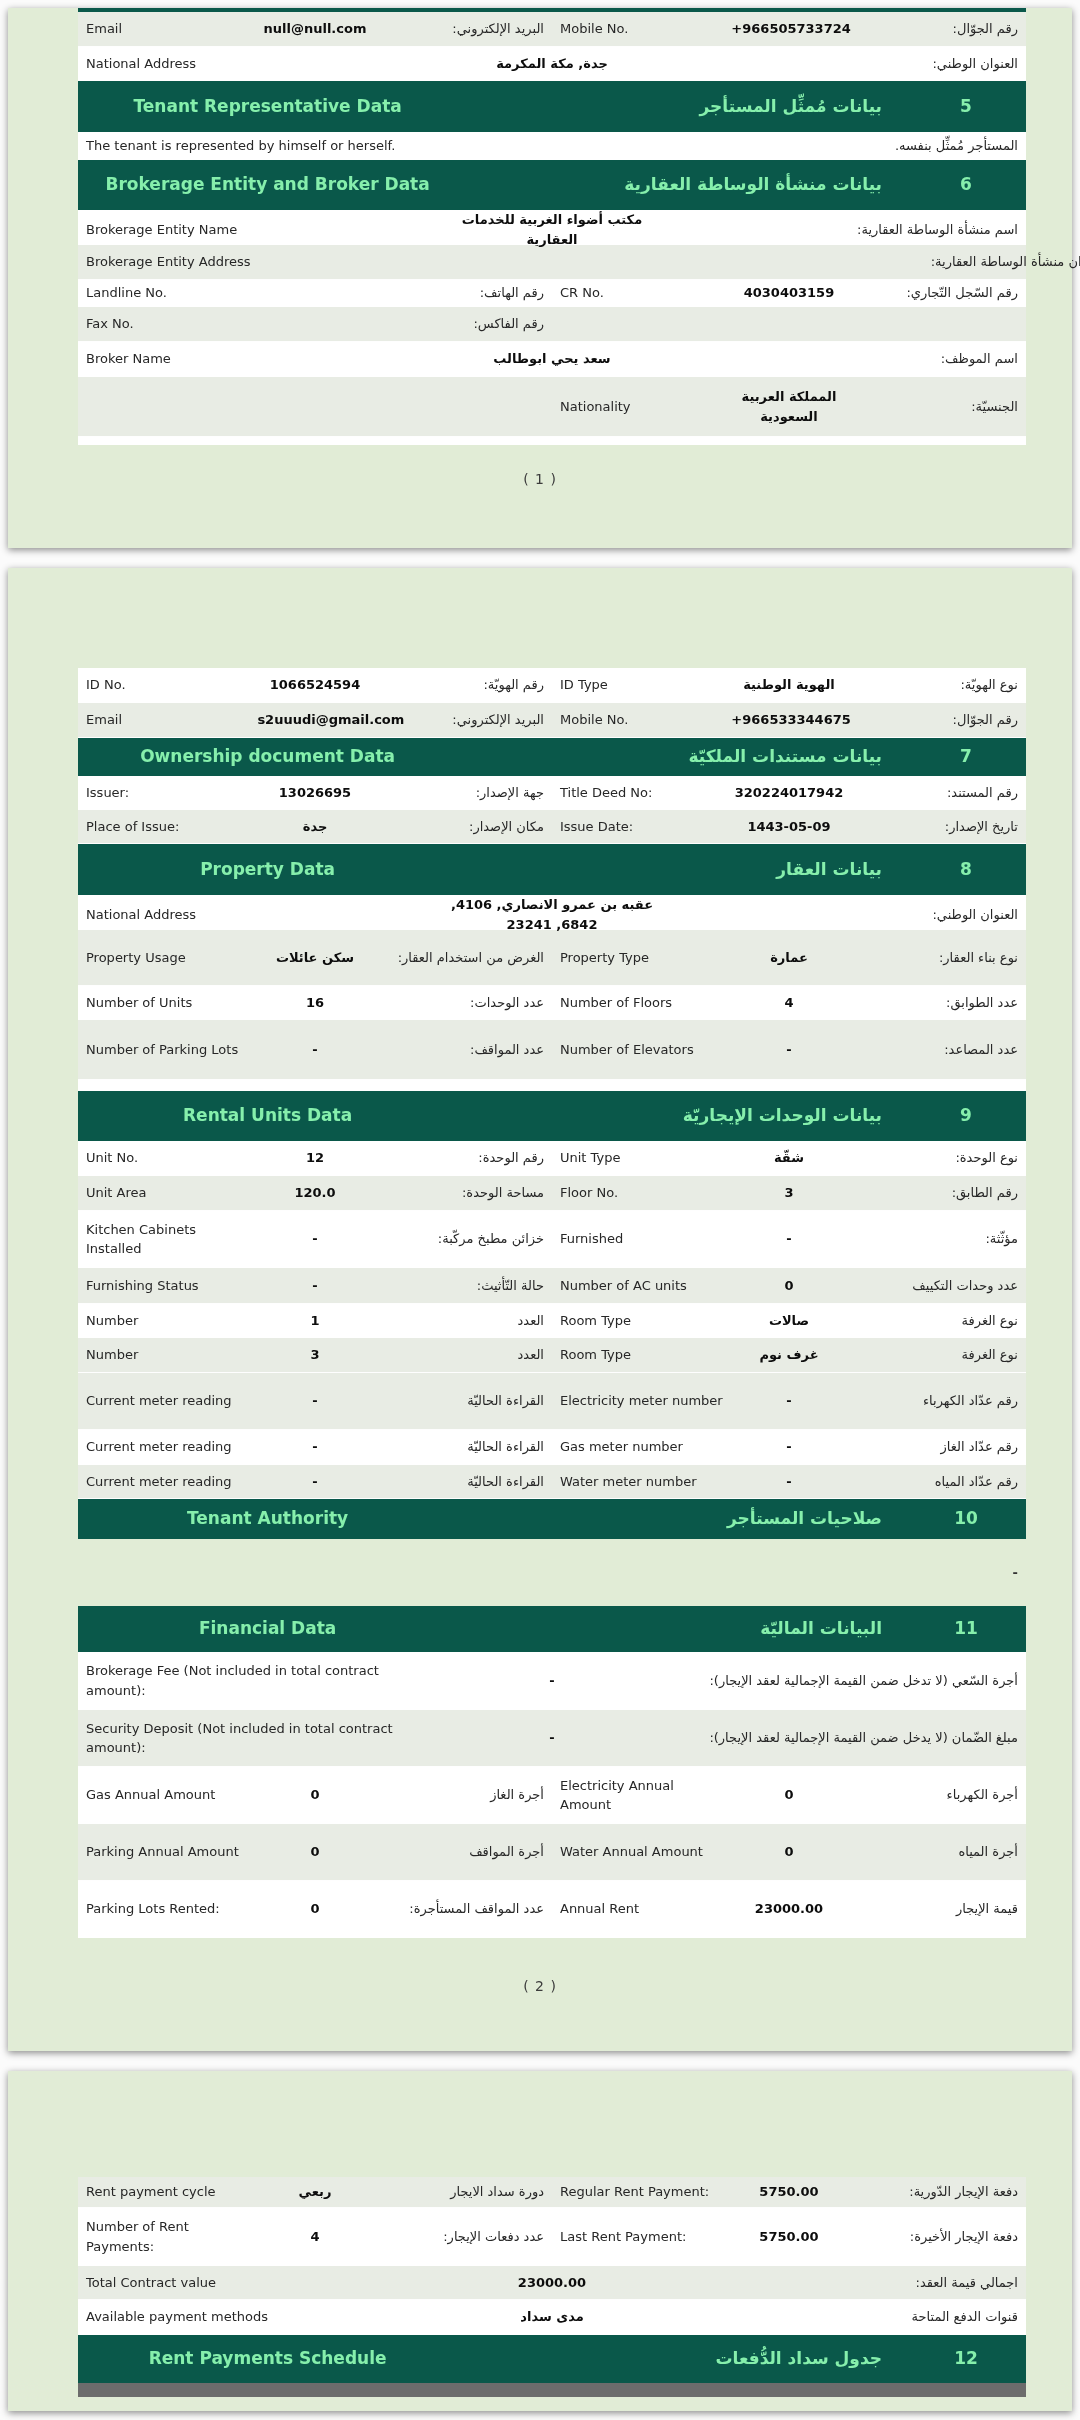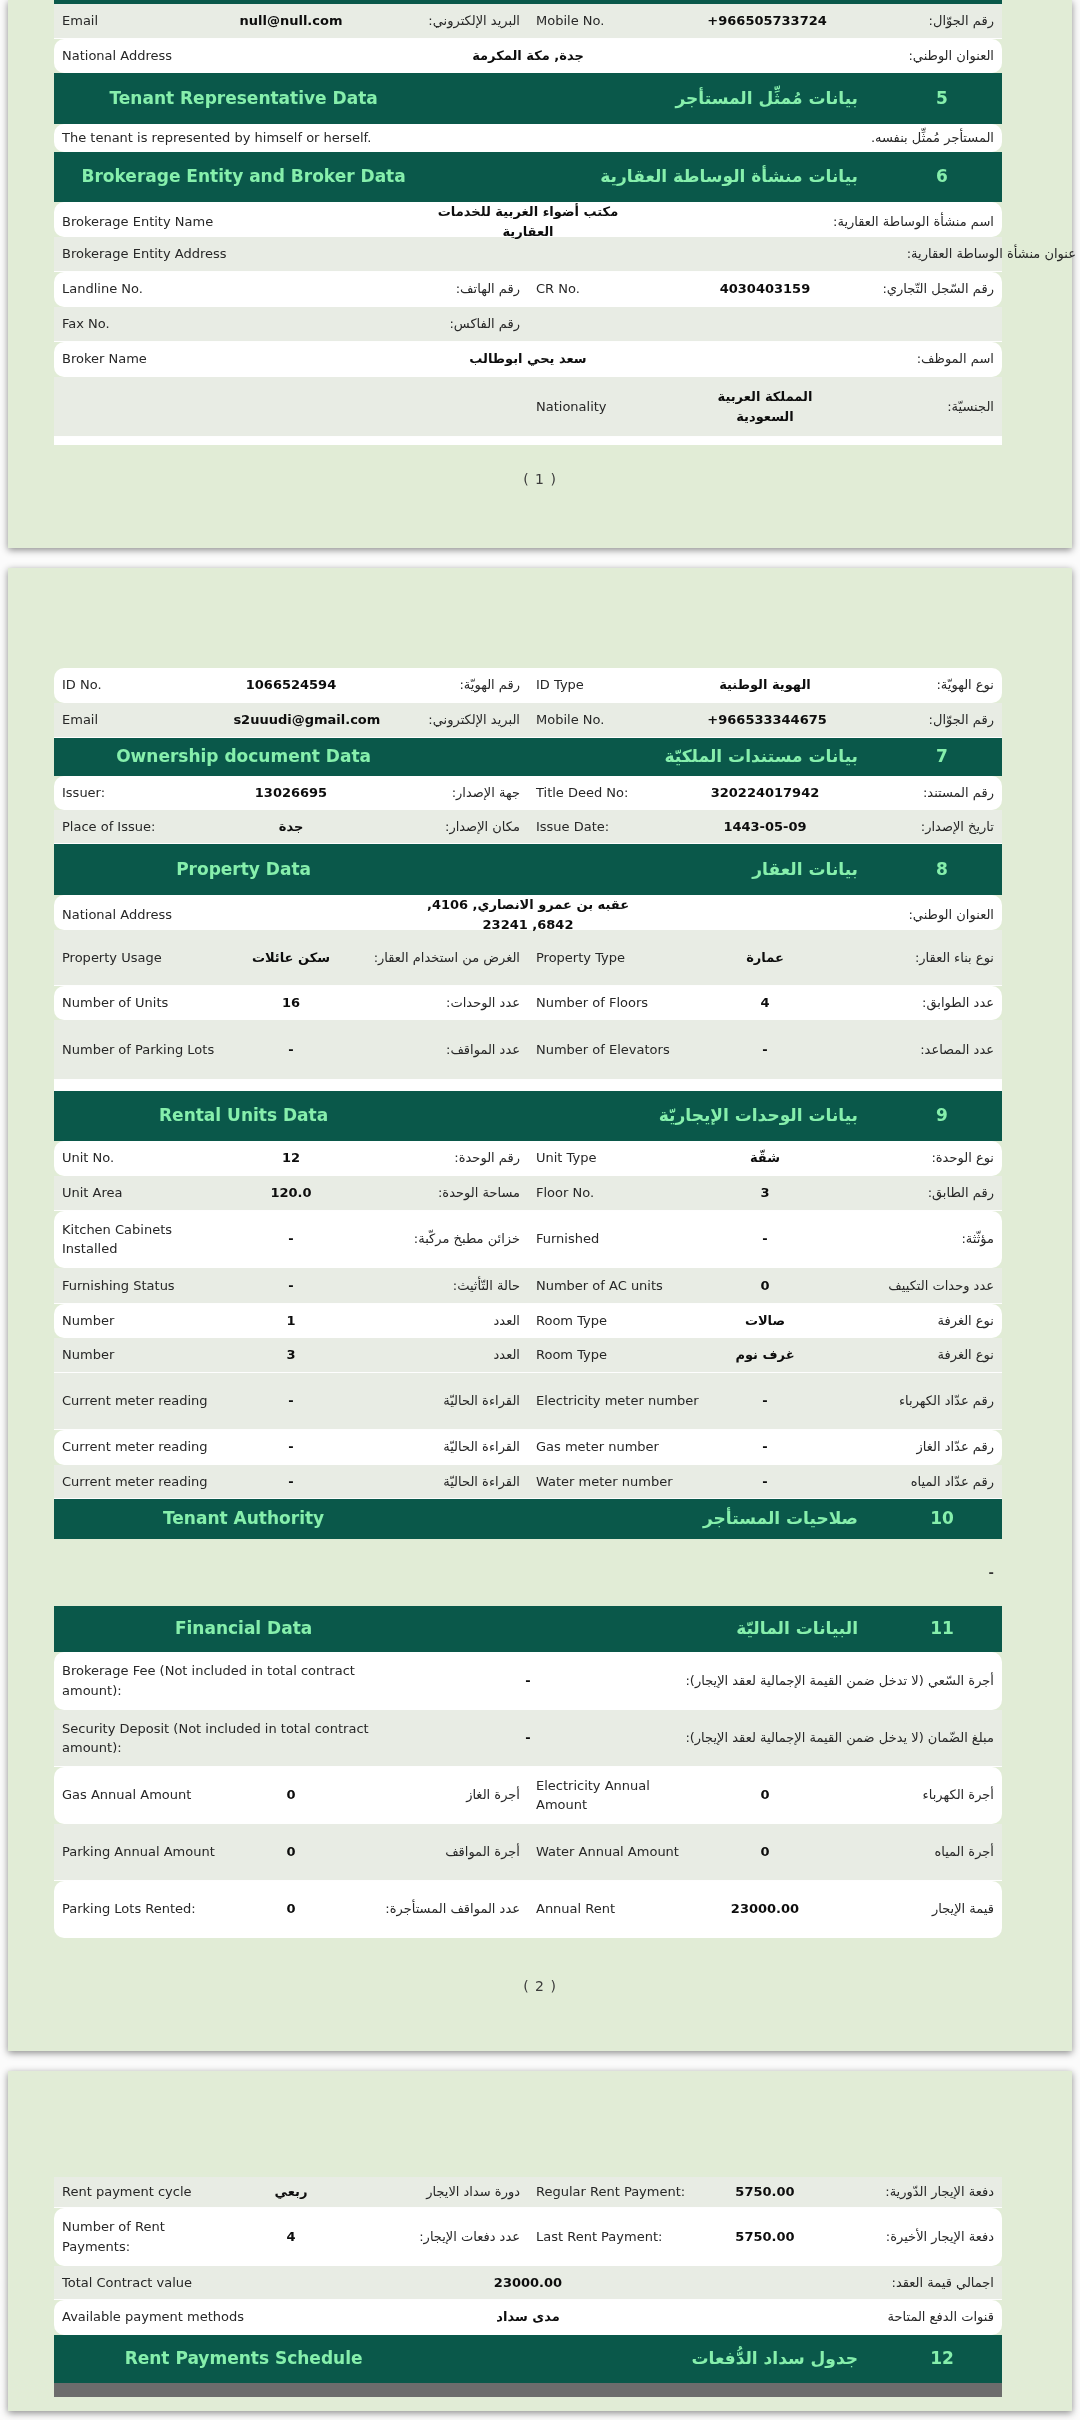--- a/index.html
+++ b/index.html
@@ -13,34 +13,34 @@
   }
   *{box-sizing:border-box;}
   html,body{margin:0;padding:0;}
   body{
     width:1080px;height:2420px;overflow:hidden;
     background:#fbfbfb;
     font-family:"DejaVu Sans","Liberation Sans",sans-serif;
   }
   #doc{width:1080px;padding:0 8px;}
   .page{
-    width:1064px;margin:0 auto 20px auto;
+    width:1064px;margin:8px auto 20px auto;
     background:var(--page-bg);
     box-shadow:0 2px 7px rgba(0,0,0,0.45);
-    padding:0 46px;
+    padding:0 70px;
   }
   .table{width:948px;}
   .t-row{
     display:grid;align-items:center;
     border-bottom:1px solid rgba(255,255,255,0.95);
     line-height:1.5;
   }
   .t-row.pair{grid-template-columns:18.5% 13% 18.5% 18.5% 13% 18.5%;}
   .t-row.single{grid-template-columns:38% 24% 38%;}
-  .t-row.w{background:var(--row-white);border-radius:10px;}
+  .t-row.w{background:var(--row-white);}
   .t-row.l{background:var(--row-light);}
   .t-row.head{
     grid-template-columns:40% 1fr 120px;
     background:var(--green);color:#86efac;border-bottom:none;
   }
   .t-row.sliver{background:var(--green);border-bottom:none;}
   .t-row.strip{background:#fff;border-bottom:none;}
   .t-row.gapdash{background:transparent;border-bottom:none;grid-template-columns:1fr;}
   .t-row.darkbar{background:var(--darkbar);border-bottom:none;}
   .lab{
@@ -101,21 +101,21 @@
         <div class="t-row single w" style="height: 35px;">
           <span class="lab en" dir="ltr">Brokerage Entity Name</span>
           <span class="val" dir="auto">مكتب أضواء الغربية للخدمات العقارية</span>
           <span class="lab ar" dir="rtl">اسم منشأة الوساطة العقارية:</span>
         </div>
         <div class="t-row single l" style="height: 35px; gap: 41px;">
           <span class="lab en" dir="ltr">Brokerage Entity Address</span>
           <span class="val" dir="auto"></span>
           <span class="lab ar" dir="rtl">عنوان منشأة الوساطة العقارية:</span>
         </div>
-        <div class="t-row pair w" style="height: 35px;">
+        <div class="t-row pair w" style="height: 27px;">
           <span class="lab en" dir="ltr">Landline No.</span>
           <span class="val" dir="auto"></span>
           <span class="lab ar" dir="rtl">رقم الهاتف:</span>
           <span class="lab en" dir="ltr">CR No.</span>
           <span class="val" dir="auto">4030403159</span>
           <span class="lab ar" dir="rtl">رقم السّجل التّجاري:</span>
         </div>
         <div class="t-row pair l" style="height: 35px;">
           <span class="lab en" dir="ltr">Fax No.</span>
           <span class="val" dir="auto"></span>

